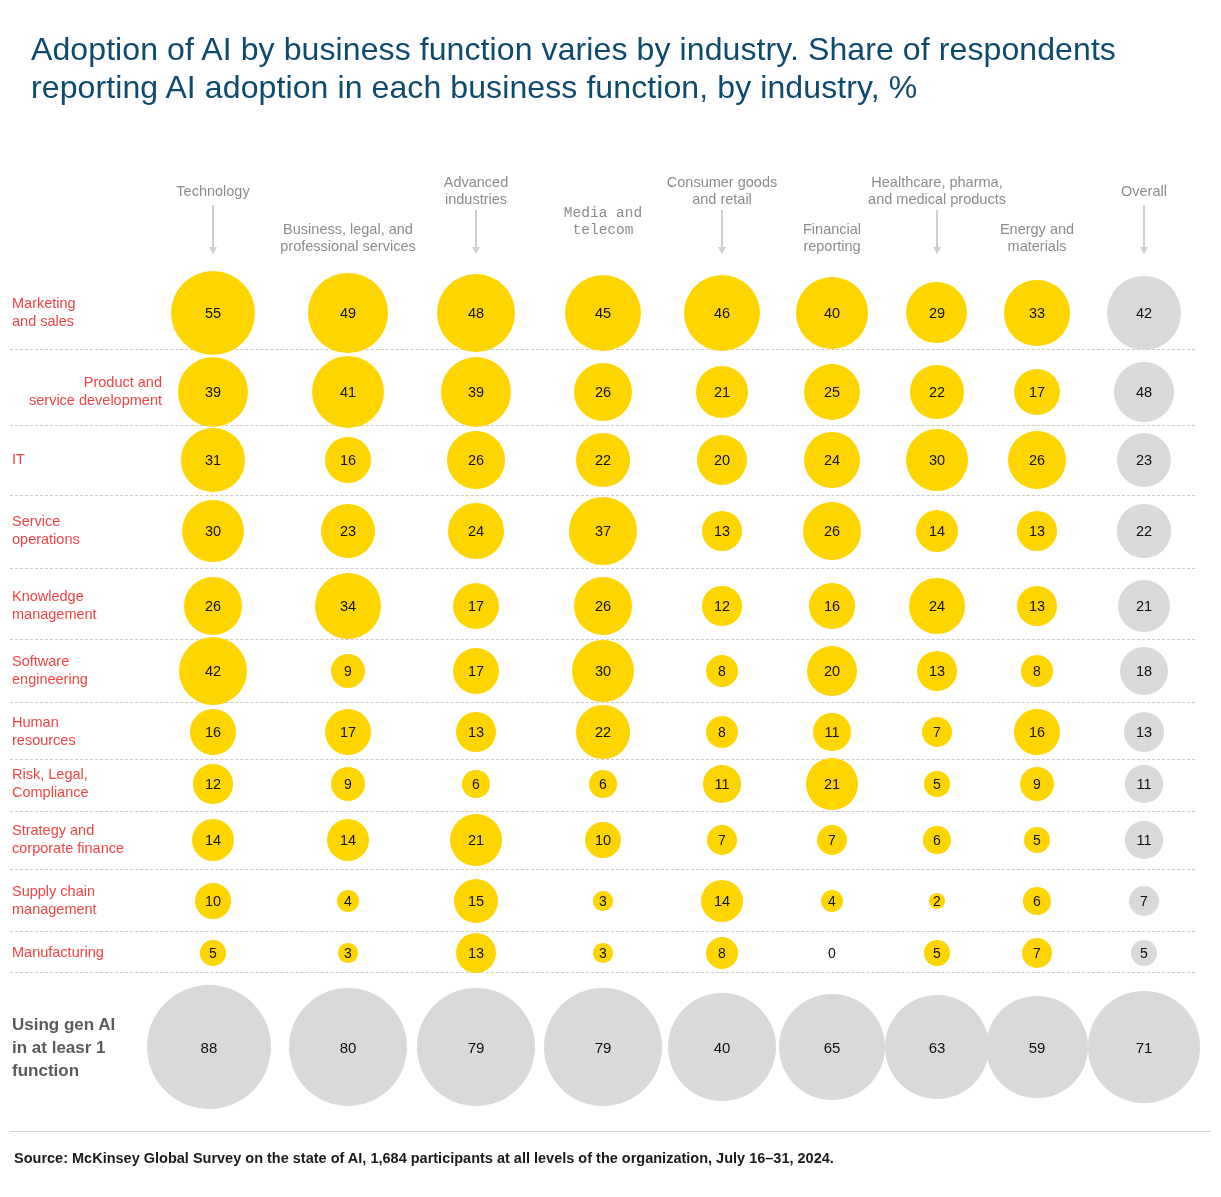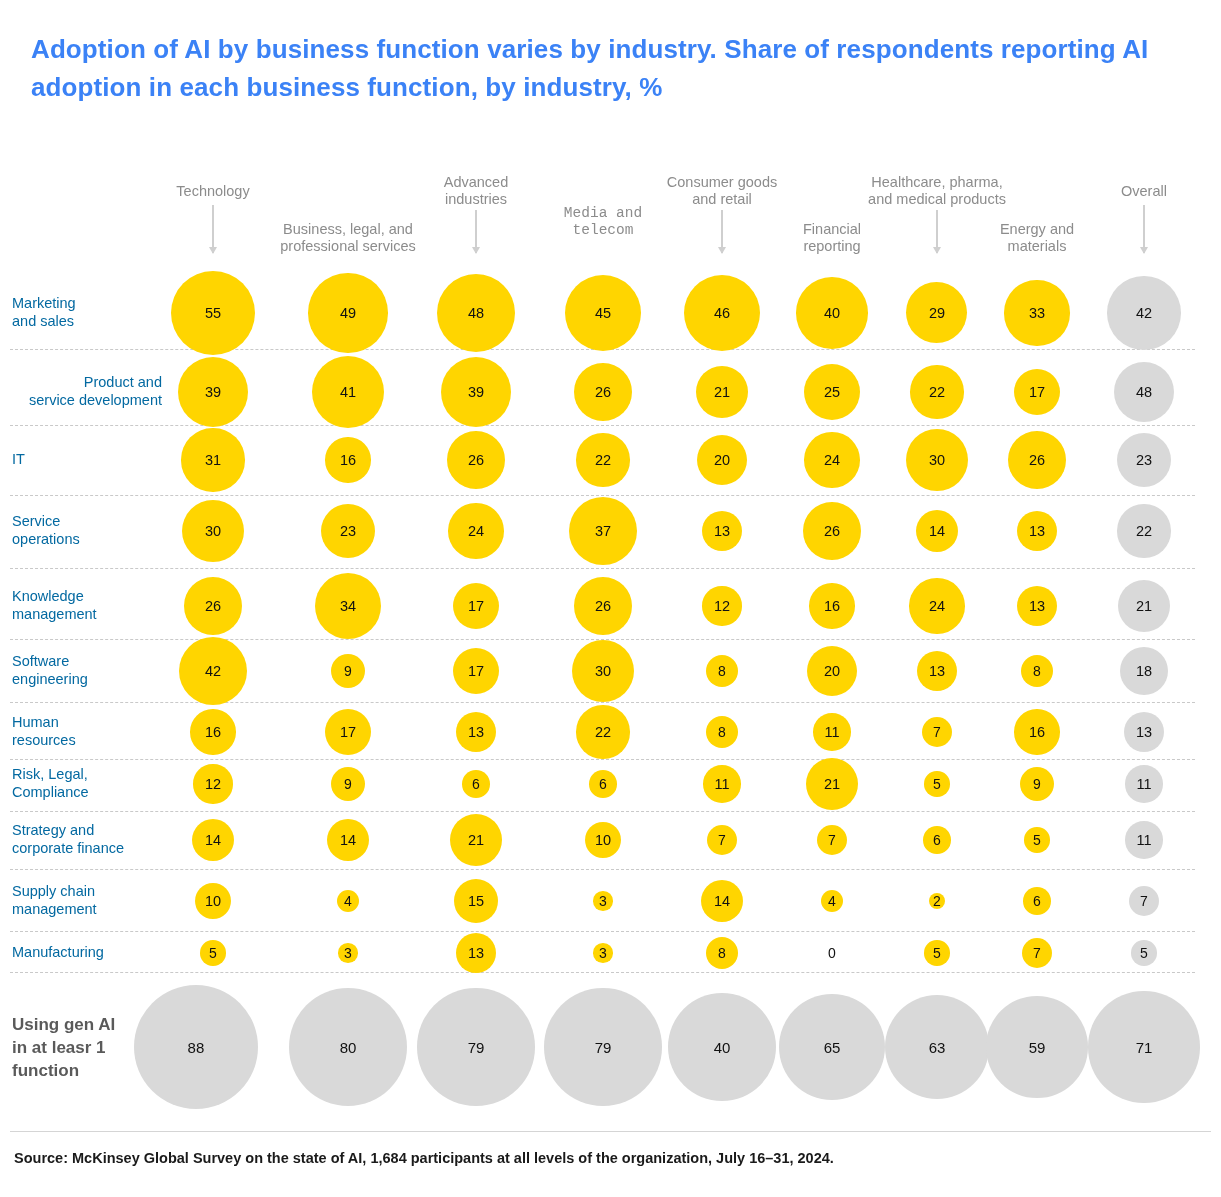--- a/index.html
+++ b/index.html
@@ -21,24 +21,24 @@
     width: 1221px;
     height: 1197px;
   }
 
   
   .title {
     position: absolute;
     left: 31px;
     top: 30px;
     width: 1120px;
-    font-size: 26px;
+    font-size: 32px;
     line-height: 38px;
-    color: #3b82f6;
-    font-weight: 700;
+    color: #0c4a6e;
+    font-weight: 400;
     letter-spacing: 0.1px;
   }
 
   
   .col-header {
     position: absolute;
     text-align: center;
     font-size: 14.5px;
     line-height: 17px;
     color: #8c8c8c;
@@ -68,21 +68,21 @@
     width: 1185px;
     height: 0;
     border-top: 1.6px dashed #c9c9c9;
   }
   .row-label {
     position: absolute;
     left: 12px;
     width: 150px;
     font-size: 14.5px;
     line-height: 18px;
-    color: #0369a1;
+    color: #ef4444;
     text-align: left;
   }
   .bubble {
     position: absolute;
     border-radius: 50%;
     display: flex;
     align-items: center;
     justify-content: center;
     box-sizing: border-box;
   }
@@ -529,21 +529,21 @@
       <div class="bubble" style="width: 25.3347px; height: 25.3347px; left: 1131.33px; top: 940.333px; background: rgb(217, 217, 217); position: absolute;">
         <span class="bubble-value small" style="position: absolute; left: 50%; top: 50%; transform: translate(-50%, -50%);">5</span>
       </div>
     </div>
   <div id="summary">
       <div class="summary-label" style="top: 1012.5px;">
         <div>Using gen AI</div>
         <div>in at leasr 1</div>
         <div>function</div>
       </div>
-      <div class="bubble" style="position: absolute; width: 123.827px; height: 123.827px; left: 134px; top: 985.087px; background: rgb(217, 217, 217);">
+      <div class="bubble" style="position: absolute; width: 123.827px; height: 123.827px; left: 147px; top: 985.087px; background: rgb(217, 217, 217);">
         <span class="summary-value" style="position: absolute; left: 50%; top: 50%; transform: translate(-50%, -50%);">88</span>
       </div>
       <div class="bubble" style="position: absolute; width: 118.064px; height: 118.064px; left: 288.968px; top: 987.968px; background: rgb(217, 217, 217);">
         <span class="summary-value" style="position: absolute; left: 50%; top: 50%; transform: translate(-50%, -50%);">80</span>
       </div>
       <div class="bubble" style="position: absolute; width: 117.324px; height: 117.324px; left: 417.338px; top: 988.338px; background: rgb(217, 217, 217);">
         <span class="summary-value" style="position: absolute; left: 50%; top: 50%; transform: translate(-50%, -50%);">79</span>
       </div>
       <div class="bubble" style="position: absolute; width: 117.324px; height: 117.324px; left: 544.338px; top: 988.338px; background: rgb(217, 217, 217);">
         <span class="summary-value" style="position: absolute; left: 50%; top: 50%; transform: translate(-50%, -50%);">79</span>

